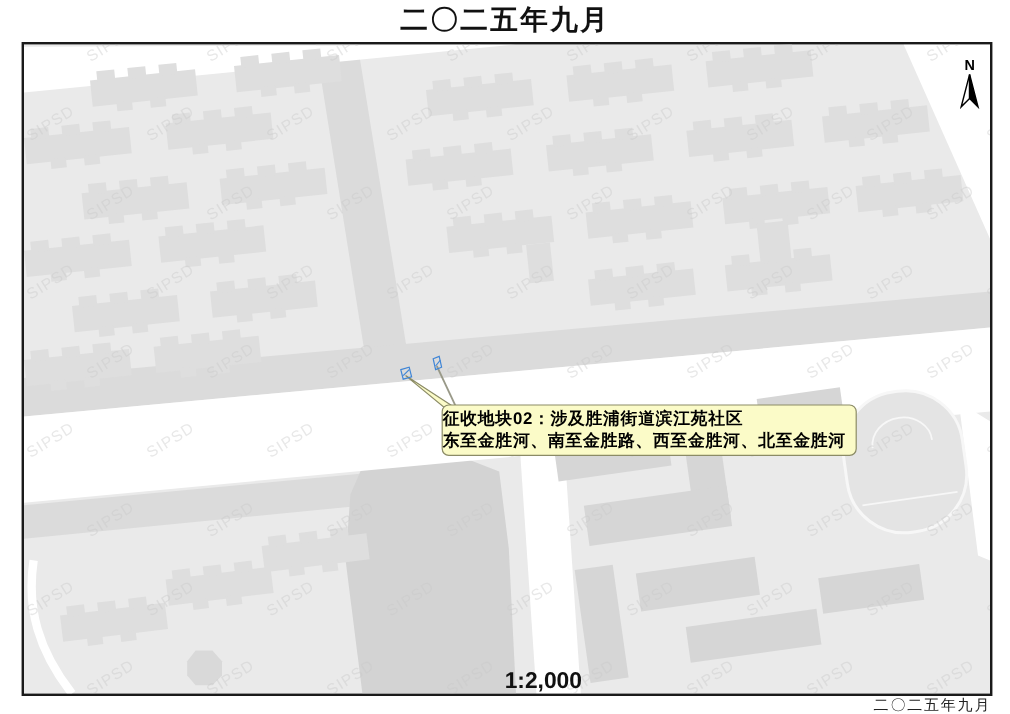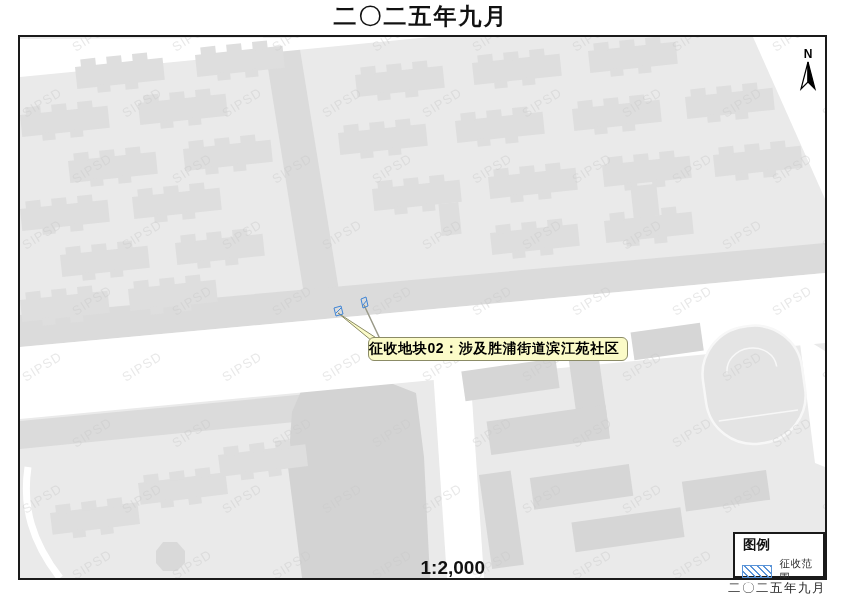--- a/index.html
+++ b/index.html
@@ -220,35 +220,29 @@
         <line x1="316" y1="276" x2="321" y2="271"></line>
       </g>
       <g stroke="var(--parcel-blue)" stroke-width="1" fill="none">
         <polygon points="341,262 346,260 348,269 343,271"></polygon>
         <line x1="343" y1="268" x2="347" y2="263"></line>
       </g>
     </svg>
 
     <div class="callout">
       <div>征收地块02：涉及胜浦街道滨江苑社区</div>
+      <div>东至金胜河、南至金胜路、西至金胜河、北至金胜河</div>
     </div>
 
     <svg class="north" viewBox="0 0 40 48">
       <text x="20" y="13" text-anchor="middle">N</text>
       <path d="M20,17 L13,44 L20,37 Z" fill="#fff" stroke="#000" stroke-width="1.2"></path>
       <path d="M20,17 L27,44 L20,37 Z" fill="#000" stroke="#000" stroke-width="1.2"></path>
     </svg>
 
     <div class="scale-text">1:2,000</div>
 
-    <div class="legend">
-      <div class="legend-title">图例</div>
-      <div class="legend-row">
-        <div class="legend-swatch"></div>
-        <div class="legend-label">征收范围</div>
-      </div>
-    </div>
 
   </div>
 
   <div class="date-text">二〇二五年九月</div>
 
 </div>
 
 </body></html>

